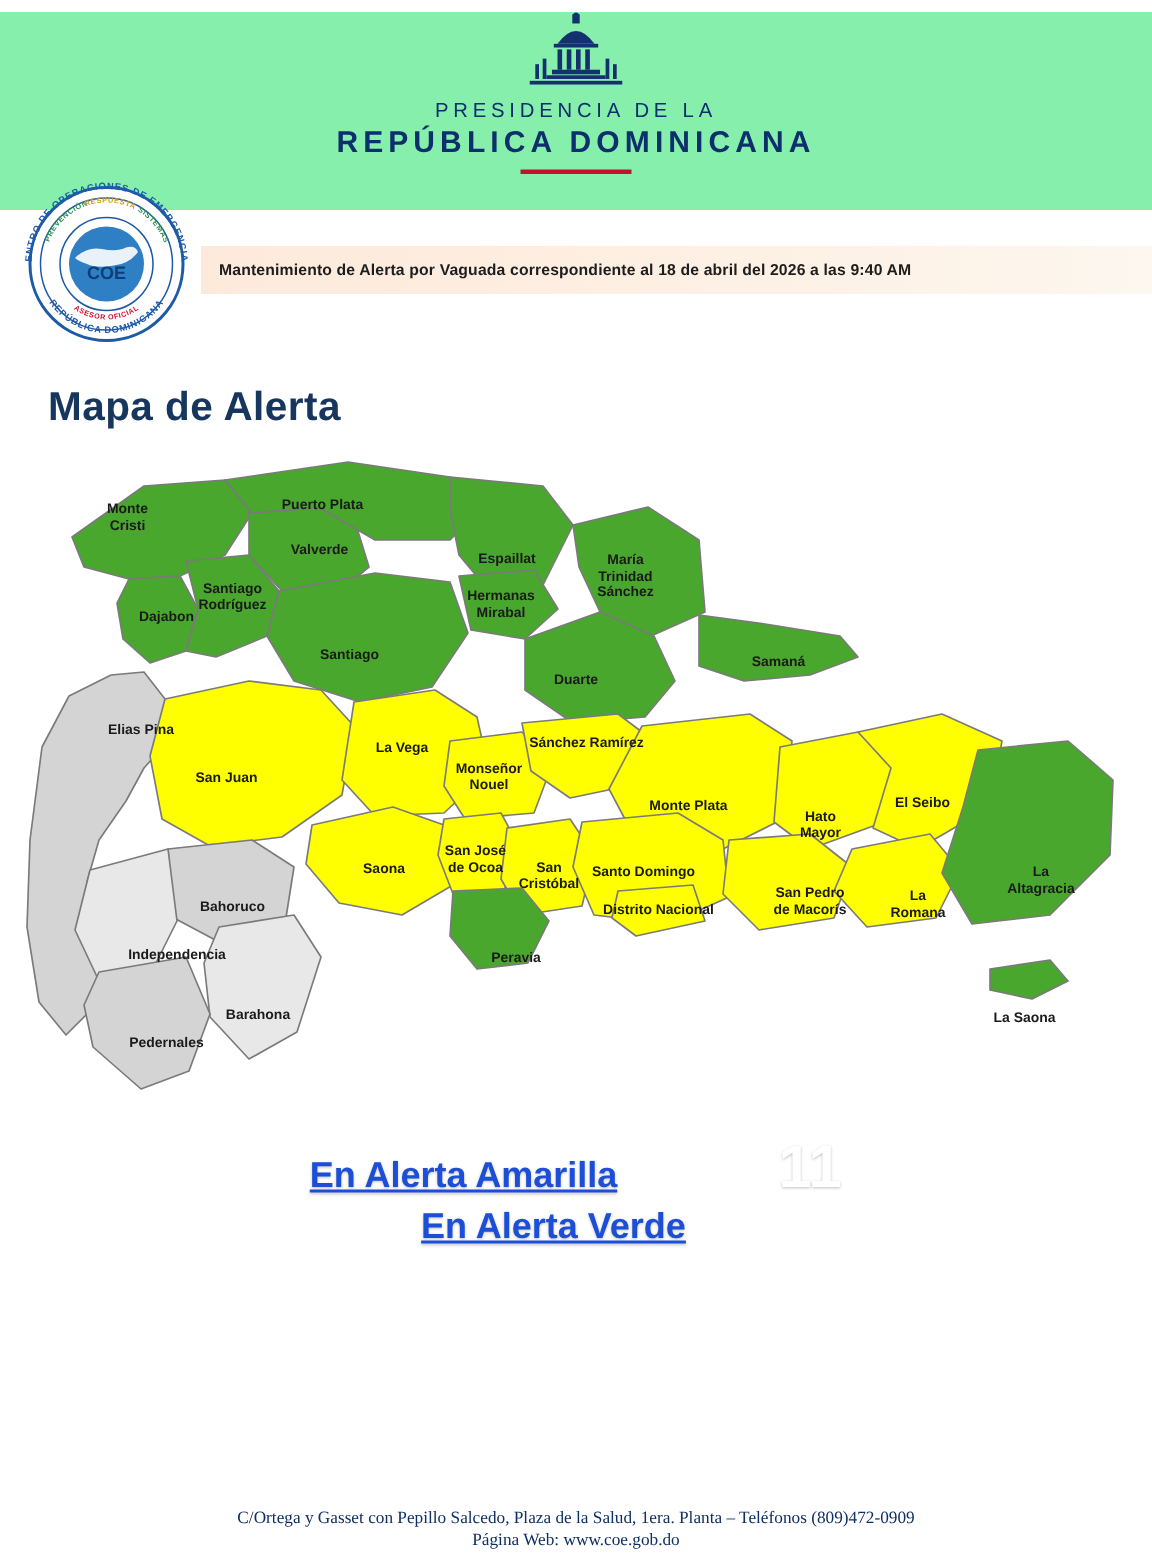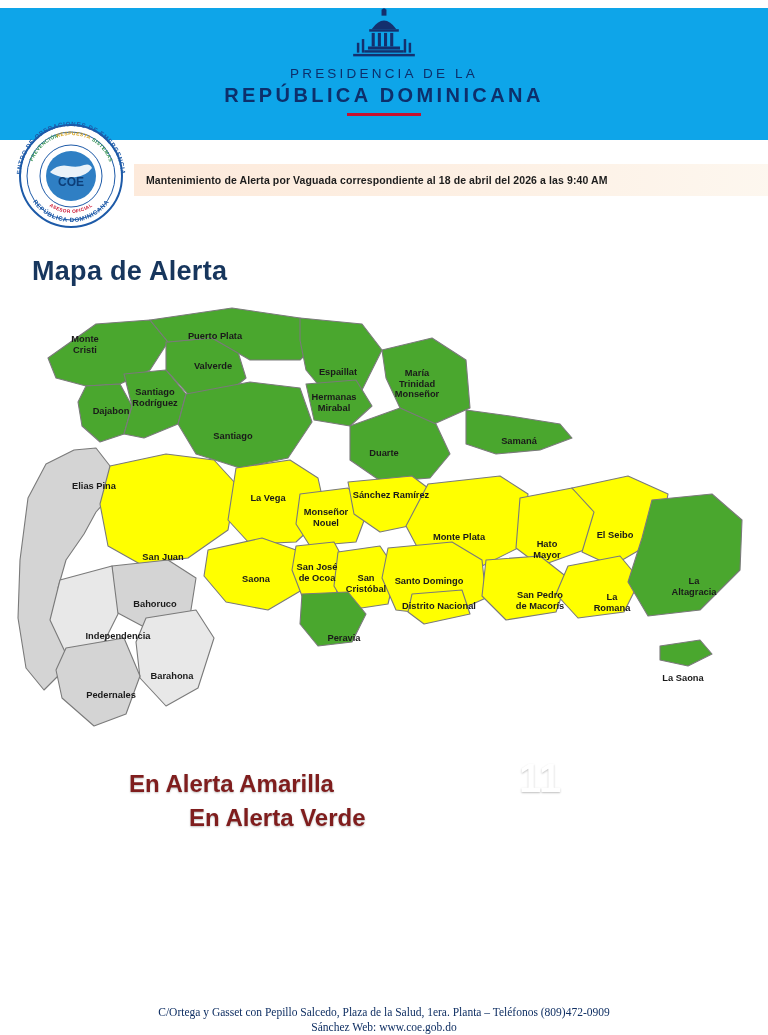--- a/index.html
+++ b/index.html
@@ -8,21 +8,21 @@
     font-family: "Liberation Sans", sans-serif;
     background: #ffffff;
     overflow: hidden;
     position: relative;
   }
   .page { width: 768px; height: 1035px; position: relative; background: #ffffff; }
 
   
   .header {
     width: 768px; height: 132px; position: relative;
-    background: #0ea5e9; text-align: center;
+    background: #86efac; text-align: center;
   }
   .crest { margin: 8px auto 2px; width: 74px; height: 56px; display: block; }
   .pres-line1 {
     font-size: 13.5px; letter-spacing: 3.2px; color: #0d2f6b;
     font-weight: 400; margin-top: 2px;
   }
   .pres-line2 {
     font-size: 20px; letter-spacing: 3.4px; color: #0d2f6b;
     font-weight: 700; margin-top: 3px;
   }
@@ -72,23 +72,24 @@
 
   
   .legend {
     position: absolute; left: 0; top: 752px; width: 768px;
   }
   .legend-row {
     display: flex; align-items: baseline; justify-content: center;
     margin-bottom: 6px;
   }
   .legend-label {
-    width: 390px; text-align: left; padding-right: 30px;
-    font-size: 24px; font-weight: 700; color: #7f1d1d;
+    width: 390px; text-align: center; padding-right: 30px;
+    font-size: 24px; font-weight: 700; color: #1d4ed8;
     text-shadow: 0 1px 2px rgba(0,0,0,.25);
+    text-decoration: underline;
   }
   .legend-count {
     width: 120px; text-align: left;
     font-size: 40px; font-weight: 700; color: #ffffff;
     line-height: 36px;
     text-shadow: 0 1px 2px rgba(0,0,0,.25);
   }
 
   
   .footer {
@@ -222,31 +223,31 @@
       </g>
     </svg>
 
     <div class="prov-label" style="left:56px;  top:36px;  width:58px;">Monte
 Cristi</div>
     <div class="prov-label" style="left:173px; top:33px;  width:84px;">Puerto Plata</div>
     <div class="prov-label" style="left:180px; top:63px;  width:66px;">Valverde</div>
     <div class="prov-label" style="left:306px; top:69px;  width:64px;text-align:center;">Espaillat</div>
     <div class="prov-label" style="left:387px; top:70px;  width:60px;">María
 Trinidad
-Monseñor</div>
+Sánchez</div>
     <div class="prov-label" style="left:83px;  top:108px; width:56px;">Dajabon</div>
     <div class="prov-label" style="left:120px; top:89px;  width:70px;">Santiago
 Rodríguez</div>
     <div class="prov-label" style="left:302px; top:94px;  width:64px;">Hermanas
 Mirabal</div>
     <div class="prov-label" style="left:199px; top:133px; width:68px;">Santiago</div>
     <div class="prov-label" style="left:356px; top:150px; width:56px;">Duarte</div>
     <div class="prov-label" style="left:489px; top:138px; width:60px;">Samaná</div>
     <div class="prov-label" style="left:64px;  top:183px; width:60px;">Elias Pina</div>
-    <div class="prov-label" style="left:129px; top:215px; width:68px;margin-top:39px;">San Juan</div>
+    <div class="prov-label" style="left:117px; top:215px; width:68px;">San Juan</div>
     <div class="prov-label" style="left:238px; top:195px; width:60px;">La Vega</div>
     <div class="prov-label" style="left:341px; top:192px; width:100px;">Sánchez Ramírez</div>
     <div class="prov-label" style="left:294px; top:209px; width:64px;">Monseñor
 Nouel</div>
     <div class="prov-label" style="left:419px; top:234px; width:80px;">Monte Plata</div>
     <div class="prov-label" style="left:521px; top:241px; width:52px;">Hato
 Mayor</div>
     <div class="prov-label" style="left:585px; top:232px; width:60px;">El Seibo</div>
     <div class="prov-label" style="left:230px; top:276px; width:52px;">Saona</div>
     <div class="prov-label" style="left:287px; top:264px; width:60px;">San José
@@ -274,15 +275,15 @@
       <div class="legend-label">En Alerta Amarilla</div>
       <div class="legend-count">11</div>
     </div>
     <div class="legend-row">
       <div class="legend-label">En Alerta Verde</div>
     </div>
   </div>
 
   <div class="footer">
     <div class="footer-line">C/Ortega y Gasset con Pepillo Salcedo, Plaza de la Salud, 1era. Planta – Teléfonos (809)472-0909</div>
-    <div class="footer-line">Sánchez Web: www.coe.gob.do</div>
+    <div class="footer-line">Página Web: www.coe.gob.do</div>
   </div>
 </div>
 
 </body></html>

